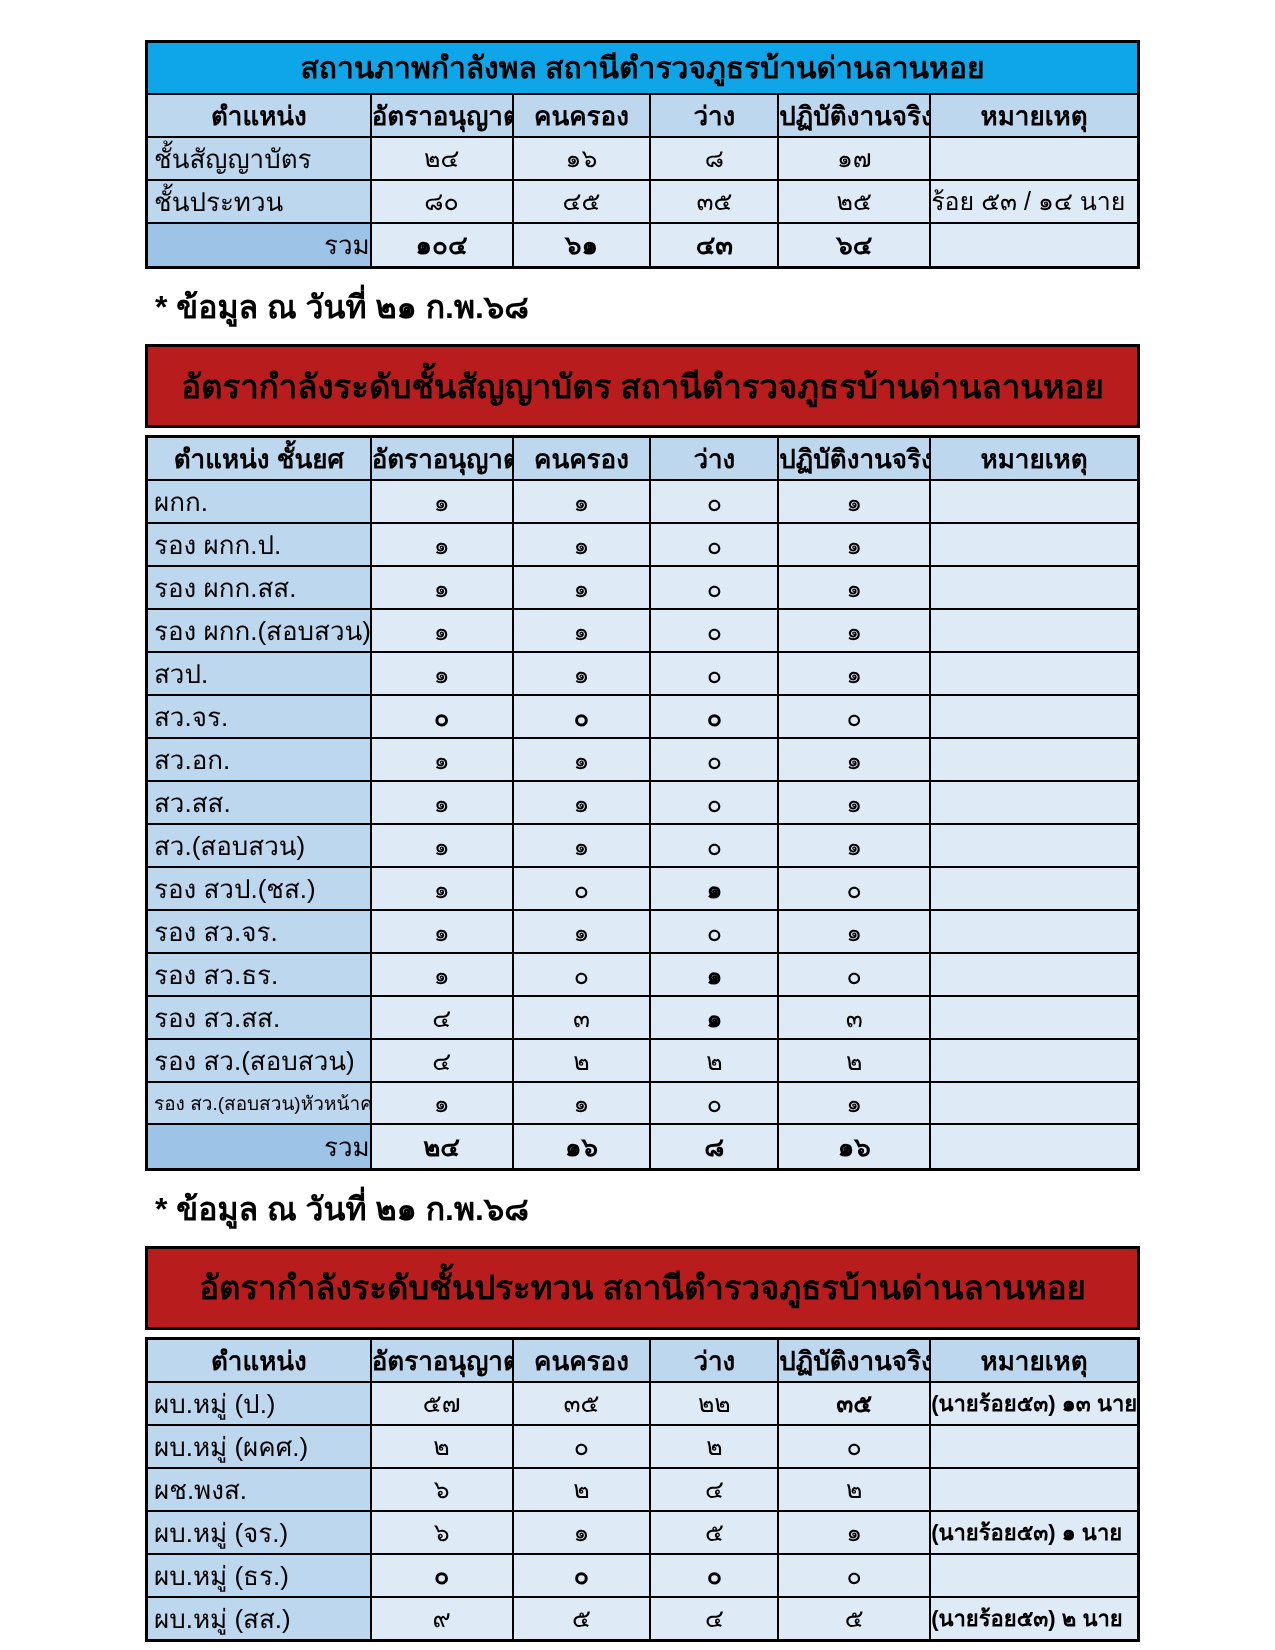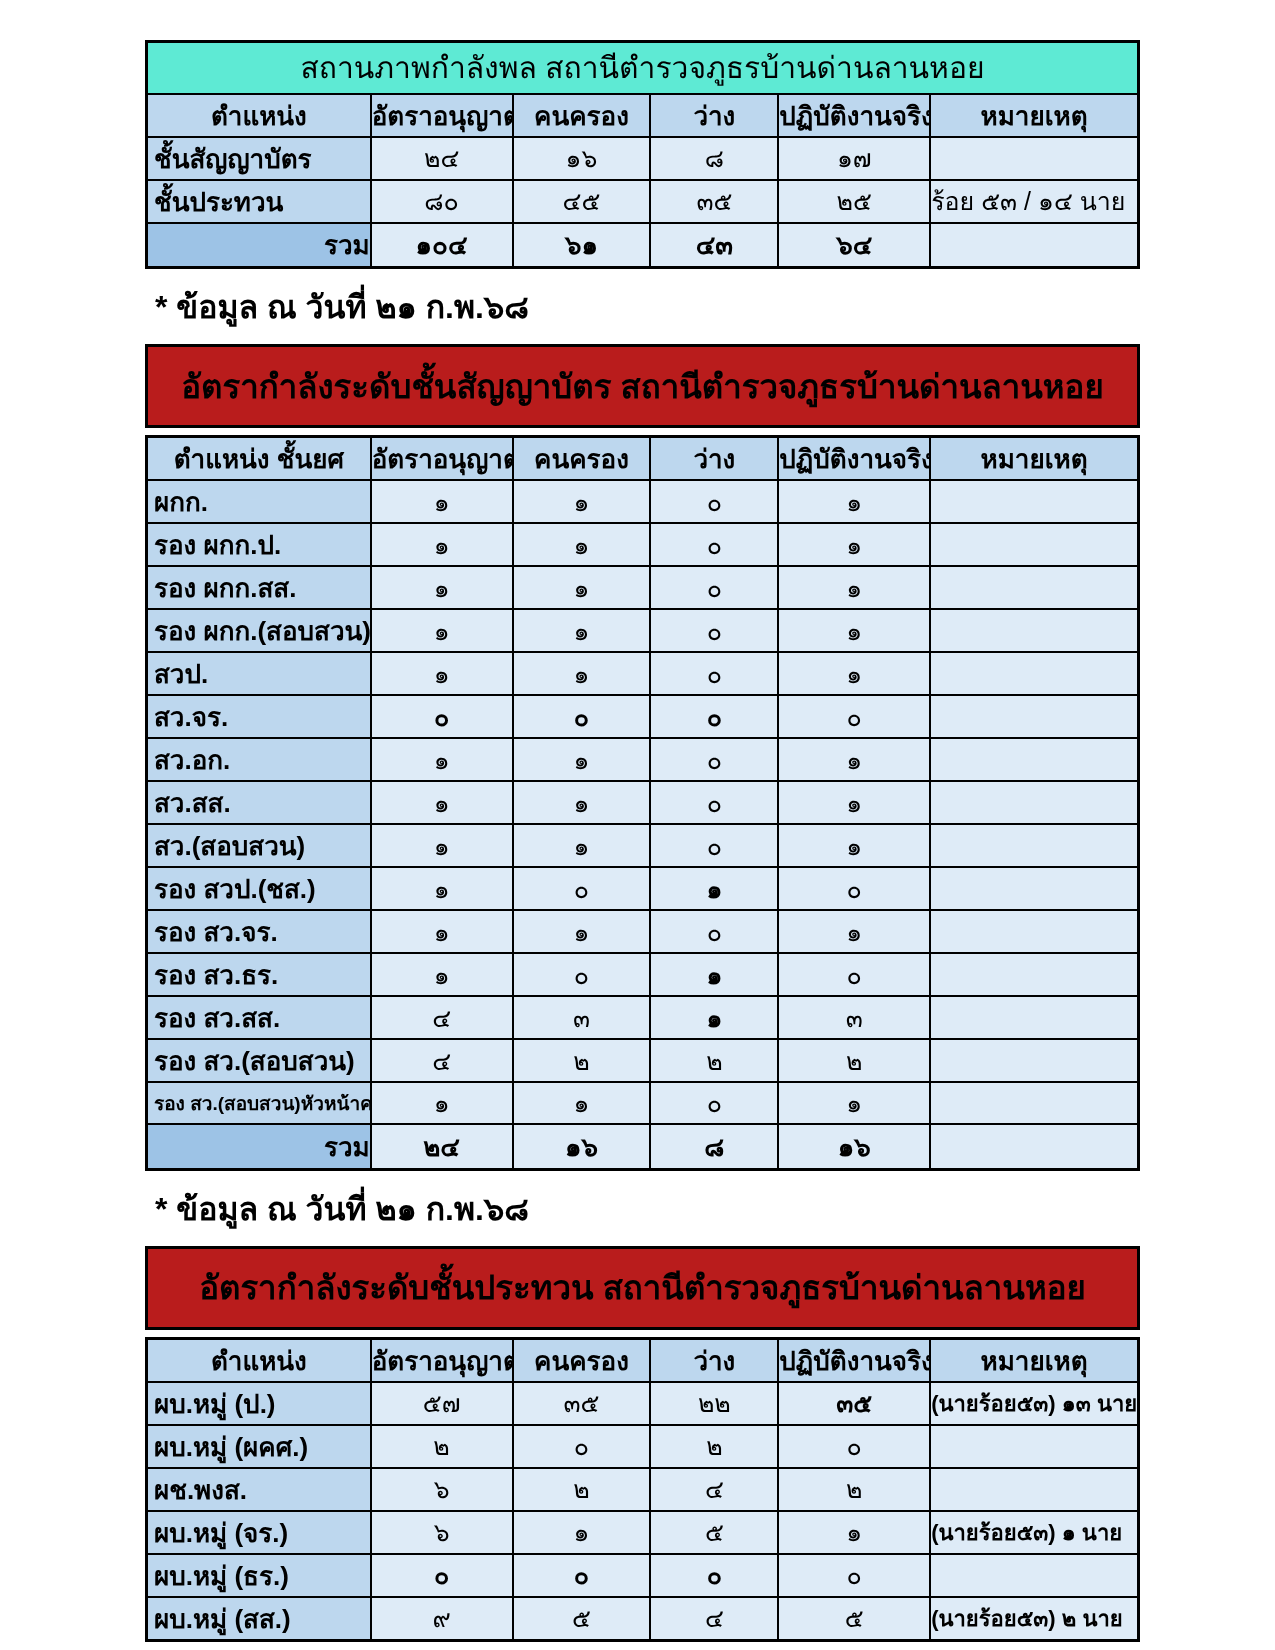--- a/index.html
+++ b/index.html
@@ -26,40 +26,40 @@
     white-space: nowrap;
     padding: 0;
   }
   col.c0 { width: 22.6%; }
   col.c1 { width: 14.3%; }
   col.c2 { width: 13.9%; }
   col.c3 { width: 12.9%; }
   col.c4 { width: 15.3%; }
   col.c5 { width: 21.0%; }
   .title-row th {
-    background: #5eead4;
+    background: #0ea5e9;
     font-size: 30px;
-    font-weight: normal;
+    font-weight: bold;
     height: 52px;
     text-align: center;
   }
   .header-row th {
     background: #BDD7EE;
     font-size: 26px;
     font-weight: bold;
     height: 40px;
     text-align: center;
   }
   tr.data-row { height: 38px; }
   #table-0 tr.data-row { height: 41px; }
   #table-2 tr.data-row { height: 40px; }
   tr.total-row { height: 45px; }
   .label-cell {
     background: #BDD7EE;
-    font-weight: bold;
+    font-weight: normal;
     font-size: 26px;
     text-align: left;
     padding-left: 6px;
   }
   .small-label { font-size: 19px; }
   .value-cell {
     background: #DEEBF7;
     text-align: center;
     font-size: 25px;
     font-weight: normal;

